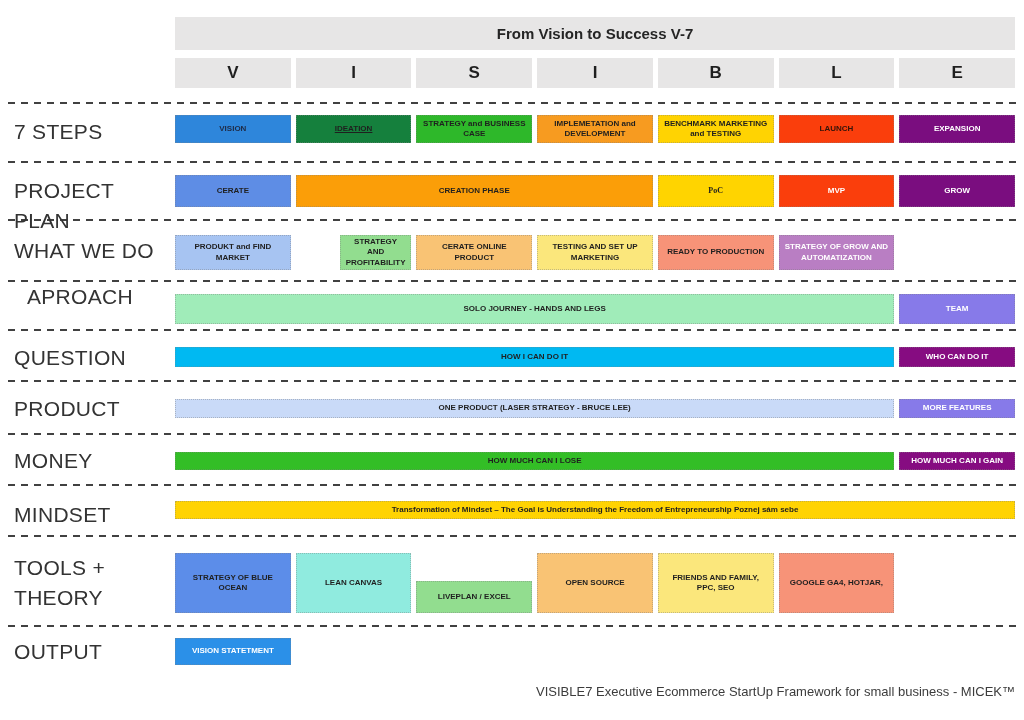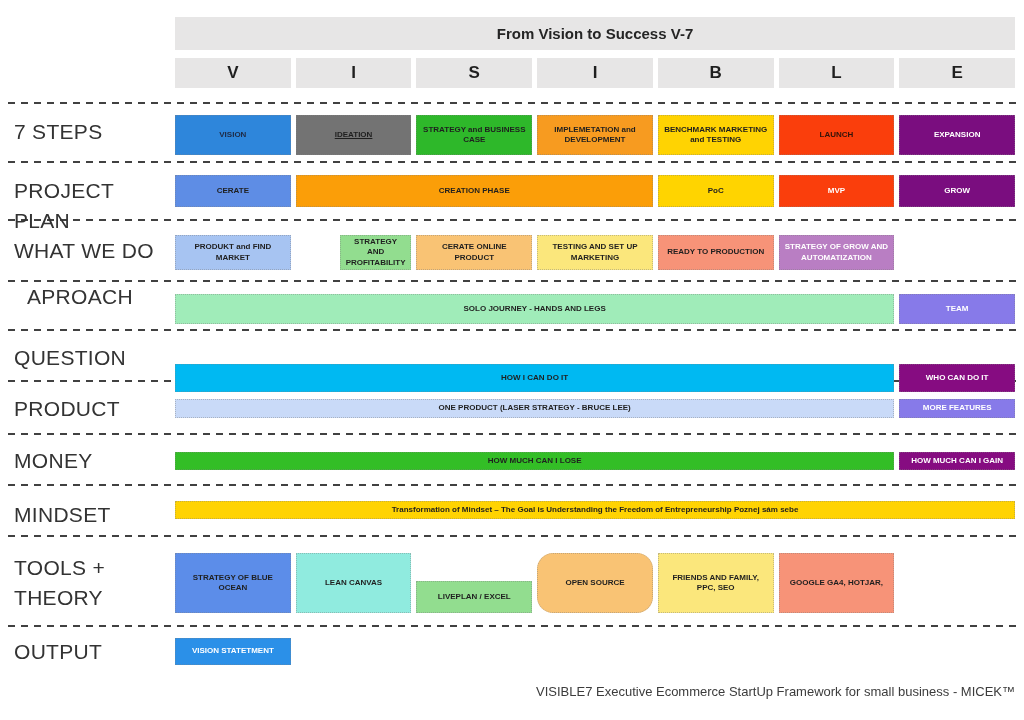--- a/index.html
+++ b/index.html
@@ -16,25 +16,25 @@
   .letter{display:flex;align-items:center;justify-content:center;
           font-weight:bold;font-size:17px;color:#1f1f1f;}
 
   .cell{display:flex;align-items:center;justify-content:center;text-align:center;
         font-weight:bold;font-size:8px;line-height:1.3;padding:1px 4px;
         box-sizing:border-box;border:1px dotted rgba(130,130,130,.45);}
   .span-3{grid-column:span 3;}
   .span-6{grid-column:span 6;}
   .span-7{grid-column:span 7;}
 
-  .row-steps  {top:115px;height:40px;}
+  .row-steps  {top:115px;height:28px;}
   .row-plan   {top:175px;height:32px;}
   .row-wwd    {top:235px;height:32px;}
   .row-aproach{top:294px;height:30px;}
-  .row-question{top:364px;height:28px;}
+  .row-question{top:347px;height:20px;}
   .row-product{top:399px;height:19px;}
   .row-money  {top:452px;height:18px;}
   .row-mindset{top:501px;height:18px;}
   .row-tools  {top:553px;height:60px;}
   .row-output {top:638px;height:27px;}
 
   .row-label{position:absolute;left:14px;max-width:150px;font-size:21px;
              color:#333333;line-height:30px;letter-spacing:.3px;}
   .lbl-steps  {top:117px;}
   .lbl-plan   {top:176px;}
@@ -88,32 +88,32 @@
   <div class="row-label lbl-aproach">APROACH</div>
   <div class="row-label lbl-question">QUESTION</div>
   <div class="row-label lbl-product">PRODUCT</div>
   <div class="row-label lbl-money">MONEY</div>
   <div class="row-label lbl-mindset">MINDSET</div>
   <div class="row-label lbl-tools">TOOLS + THEORY</div>
   <div class="row-label lbl-output">OUTPUT</div>
 
   <div class="grid row-steps">
     <div class="cell" style="background: rgb(46, 134, 219); color: rgb(31, 42, 68);">VISION</div>
-    <div class="cell" style="background: #737373; color: rgb(31, 31, 31); text-decoration: underline;">IDEATION</div>
+    <div class="cell" style="background: #15803d; color: rgb(31, 31, 31); text-decoration: underline;">IDEATION</div>
     <div class="cell" style="background: rgb(46, 184, 42); color: rgb(31, 31, 31);">STRATEGY and BUSINESS CASE</div>
     <div class="cell" style="background: rgb(247, 155, 32); color: rgb(31, 31, 31);">IMPLEMETATION and DEVELOPMENT</div>
     <div class="cell" style="background: rgb(255, 211, 2); color: rgb(31, 31, 31);">BENCHMARK MARKETING and TESTING</div>
     <div class="cell" style="background: rgb(250, 62, 12); color: rgb(51, 20, 10);">LAUNCH</div>
     <div class="cell" style="background: rgb(122, 13, 127); color: rgb(255, 255, 255);">EXPANSION</div>
   </div>
 
   <div class="grid row-plan">
     <div class="cell" style="background: rgb(94, 141, 229); color: rgb(31, 31, 31);">CERATE</div>
     <div class="cell span-3" style="background: rgb(251, 158, 8); color: rgb(31, 31, 31);">CREATION PHASE</div>
-    <div class="cell" style="background: rgb(255, 212, 0); color: rgb(31, 31, 31);">PoC</div>
+    <div class="cell" style="background: rgb(255, 212, 0); color: rgb(31, 31, 31); font-family: Liberation Serif, serif;">PoC</div>
     <div class="cell" style="background: rgb(250, 62, 12); color: rgb(255, 255, 255);">MVP</div>
     <div class="cell" style="background: rgb(122, 13, 127); color: rgb(255, 255, 255);">GROW</div>
   </div>
 
   <div class="grid row-wwd">
     <div class="cell" style="background: rgb(167, 196, 242); color: rgb(31, 31, 31);">PRODUKT and FIND MARKET</div>
     <div class="cell" style="background: rgb(146, 221, 143); color: rgb(31, 31, 31); margin-left: 44px;">STRATEGY AND PROFITABILITY</div>
     <div class="cell" style="background: rgb(249, 195, 116); color: rgb(31, 31, 31);">CERATE ONLINE PRODUCT</div>
     <div class="cell" style="background: rgb(251, 231, 124); color: rgb(31, 31, 31);">TESTING AND SET UP MARKETING</div>
     <div class="cell" style="background: rgb(247, 147, 120); color: rgb(31, 31, 31);">READY TO PRODUCTION</div>
@@ -141,21 +141,21 @@
   </div>
 
   <div class="grid row-mindset">
     <div class="cell span-7" style="background: rgb(255, 211, 2); color: rgb(31, 31, 31);">Transformation of Mindset – The Goal is Understanding the Freedom of Entrepreneurship Poznej sám sebe</div>
   </div>
 
   <div class="grid row-tools">
     <div class="cell" style="background: rgb(92, 141, 233); color: rgb(31, 31, 31);">STRATEGY OF BLUE OCEAN</div>
     <div class="cell" style="background: rgb(144, 235, 223); color: rgb(31, 31, 31);">LEAN CANVAS</div>
     <div class="cell" style="background: rgb(146, 221, 143); color: rgb(31, 31, 31); margin-top: 28px;">LIVEPLAN / EXCEL</div>
-    <div class="cell" style="background: rgb(249, 195, 116); color: rgb(31, 31, 31); border-radius: 16px;">OPEN SOURCE</div>
+    <div class="cell" style="background: rgb(249, 195, 116); color: rgb(31, 31, 31);">OPEN SOURCE</div>
     <div class="cell" style="background: rgb(251, 231, 124); color: rgb(31, 31, 31);">FRIENDS AND FAMILY, PPC, SEO</div>
     <div class="cell" style="background: rgb(247, 147, 120); color: rgb(31, 31, 31);">GOOGLE GA4, HOTJAR,</div>
   </div>
 
   <div class="grid row-output">
     <div class="cell" style="background: rgb(43, 144, 232); color: rgb(255, 255, 255);">VISION STATETMENT</div>
   </div>
 
   <div class="footer">VISIBLE7 Executive Ecommerce StartUp Framework for small business - MICEK™</div>
 

